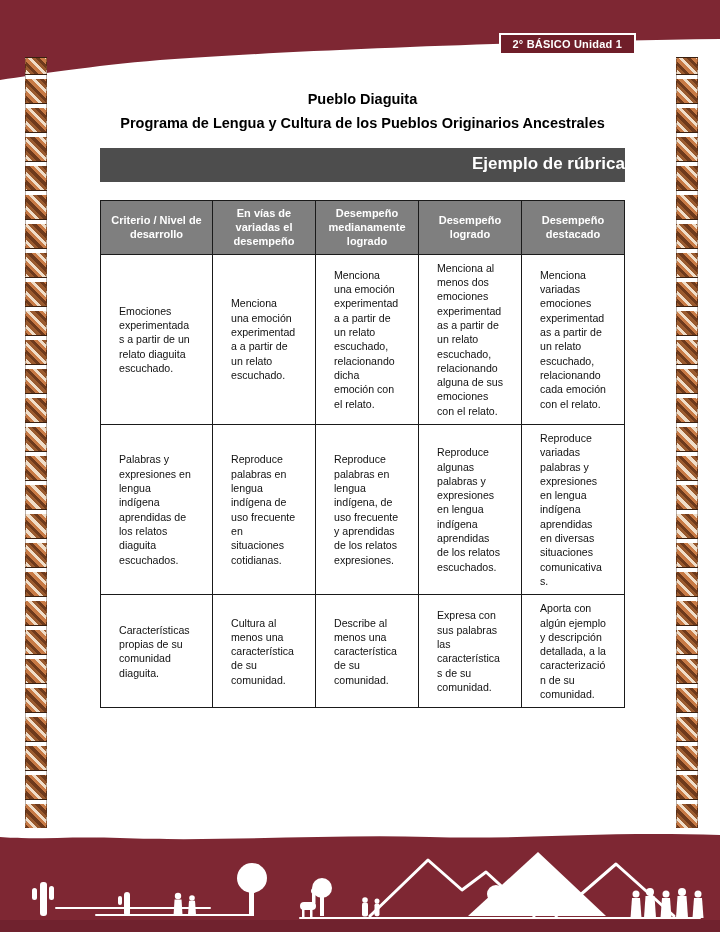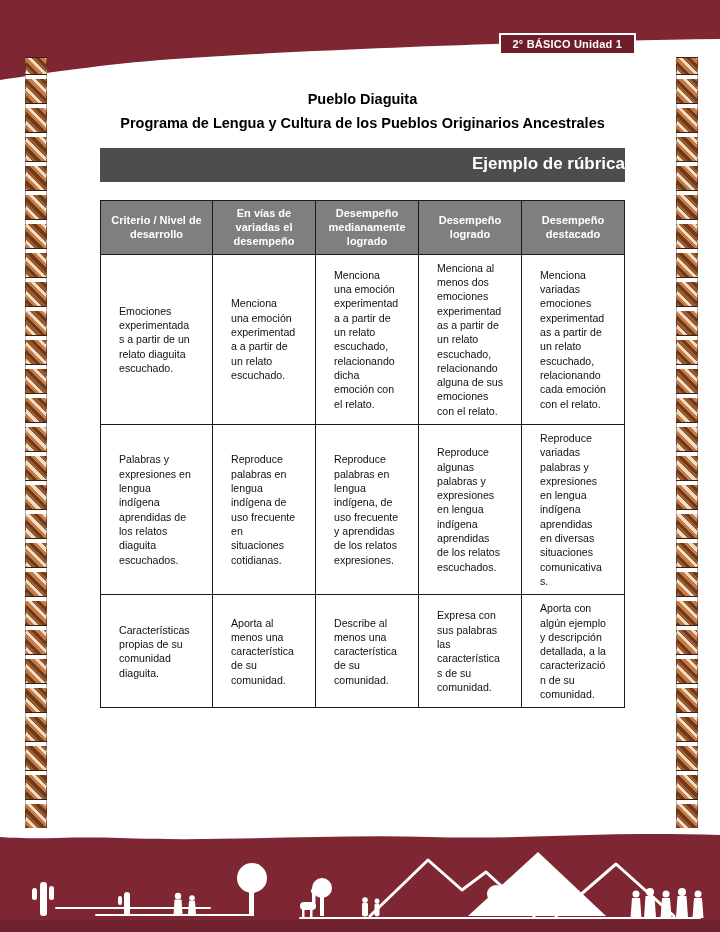--- a/index.html
+++ b/index.html
@@ -146,21 +146,21 @@
       </tr>
       <tr class="row-2">
         <td>Palabras y expresiones en lengua indígena aprendidas de los relatos diaguita escuchados.</td>
         <td>Reproduce palabras en lengua indígena de uso frecuente en situaciones cotidianas.</td>
         <td>Reproduce palabras en lengua indígena, de uso frecuente y aprendidas de los relatos expresiones.</td>
         <td>Reproduce algunas palabras y expresiones en lengua indígena aprendidas de los relatos escuchados.</td>
         <td>Reproduce variadas palabras y expresiones en lengua indígena aprendidas en diversas situaciones comunicativas.</td>
       </tr>
       <tr class="row-3">
         <td>Características propias de su comunidad diaguita.</td>
-        <td>Aporta al menos una característica de su comunidad.</td>
+        <td>Cultura al menos una característica de su comunidad.</td>
         <td>Describe al menos una característica de su comunidad.</td>
         <td>Expresa con sus palabras las características de su comunidad.</td>
         <td>Aporta con algún ejemplo y descripción detallada, a la caracterización de su comunidad.</td>
       </tr>
     </tbody>
   </table>
 </div>
 
 <div class="footer">
   <svg width="720" height="104" viewBox="0 0 720 104" xmlns="http://www.w3.org/2000/svg">

